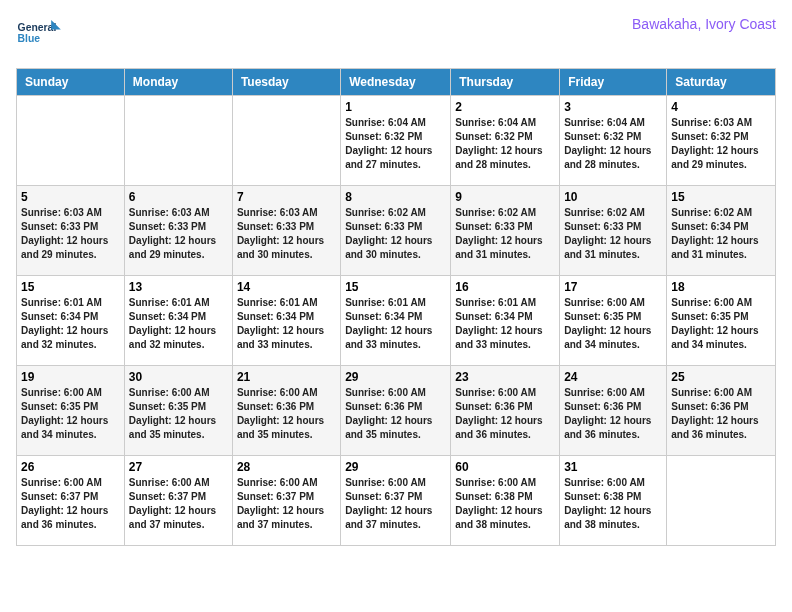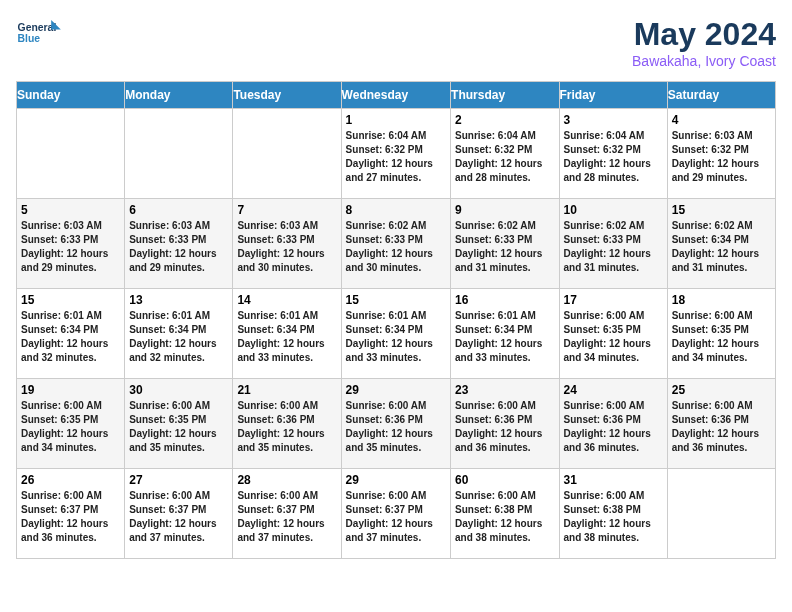--- a/index.html
+++ b/index.html
@@ -33,21 +33,21 @@
       color: #8b5cf6;
     }
     table {
       width: 100%;
       border-collapse: collapse;
       font-size: 10.5px;
     }
     thead th {
       background-color: #2e86c1;
       color: #fff;
-      padding: 6px 0;
+      padding: 6px 8px;
       text-align: left;
       font-size: 12px;
       border: 1px solid #ccc;
     }
     tbody td {
       border: 1px solid #ccc;
       vertical-align: top;
       padding: 4px;
       height: 90px;
       width: 113px;
@@ -77,21 +77,20 @@
 
 <div class="header">
   <div class="logo">
   <svg width="48" height="40" viewBox="0 0 60 44">
     <text x="2" y="16" font-size="13" font-weight="bold" font-family="Arial" fill="#1a3a5c">General</text>
     <text x="2" y="30" font-size="13" font-weight="bold" font-family="Arial" fill="#2e86c1">Blue</text>
     <polygon points="44,2 56,14 44,14" fill="#2e86c1"></polygon>
   </svg>
 </div>
   <div class="title-block">
-    <div class="month-title">May 2024</div>
     <div class="location">Bawakaha, Ivory Coast</div>
   </div>
 </div>
 
 <table>
   <thead>
     <tr>
       <th>Sunday</th>
       <th>Monday</th>
       <th>Tuesday</th>

